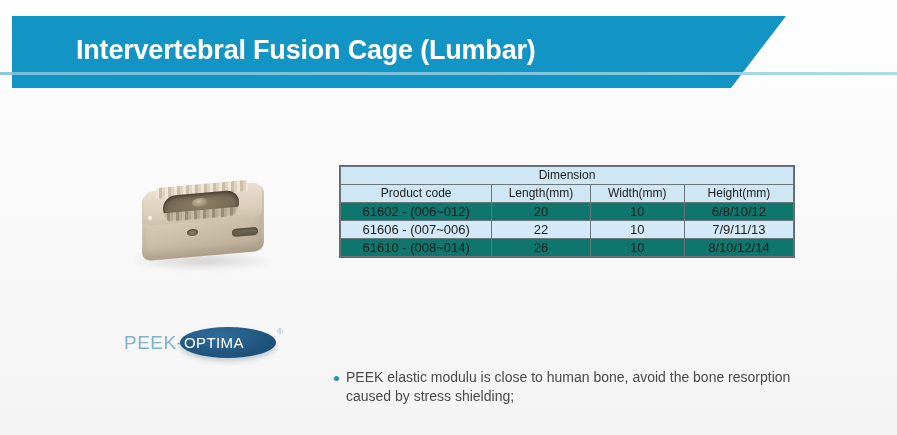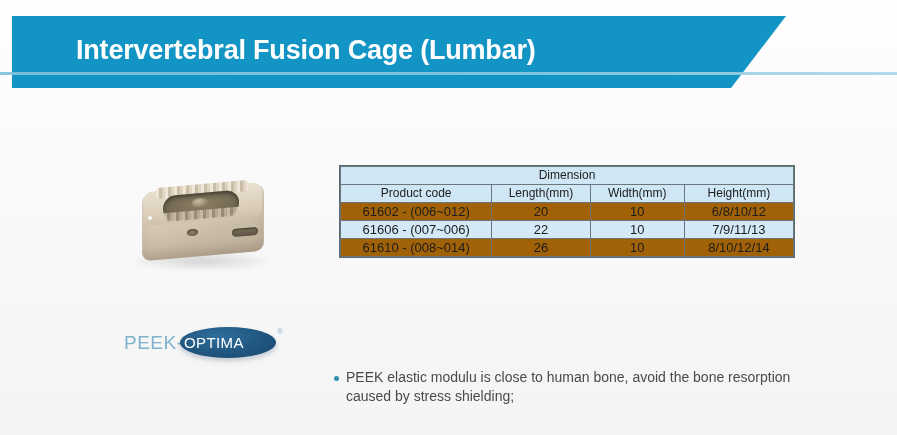--- a/index.html
+++ b/index.html
@@ -231,21 +231,21 @@
   }
 
   
   .dim-table {
     position: absolute;
     left: 340px;
     top: 166px;
     width: 454px;
     border-collapse: collapse;
     font-family: "Liberation Sans", sans-serif;
-    background: #a16207;
+    background: #0f766e;
     box-shadow: 0 0 0 1px #5e6a72;
   }
   .dim-table td, .dim-table th {
     border: 1px solid #6b757c;
     text-align: center;
     font-size: 13px;
     color: #1c1c1c;
     height: 17px;
     padding: 0 2px;
     font-weight: normal;

